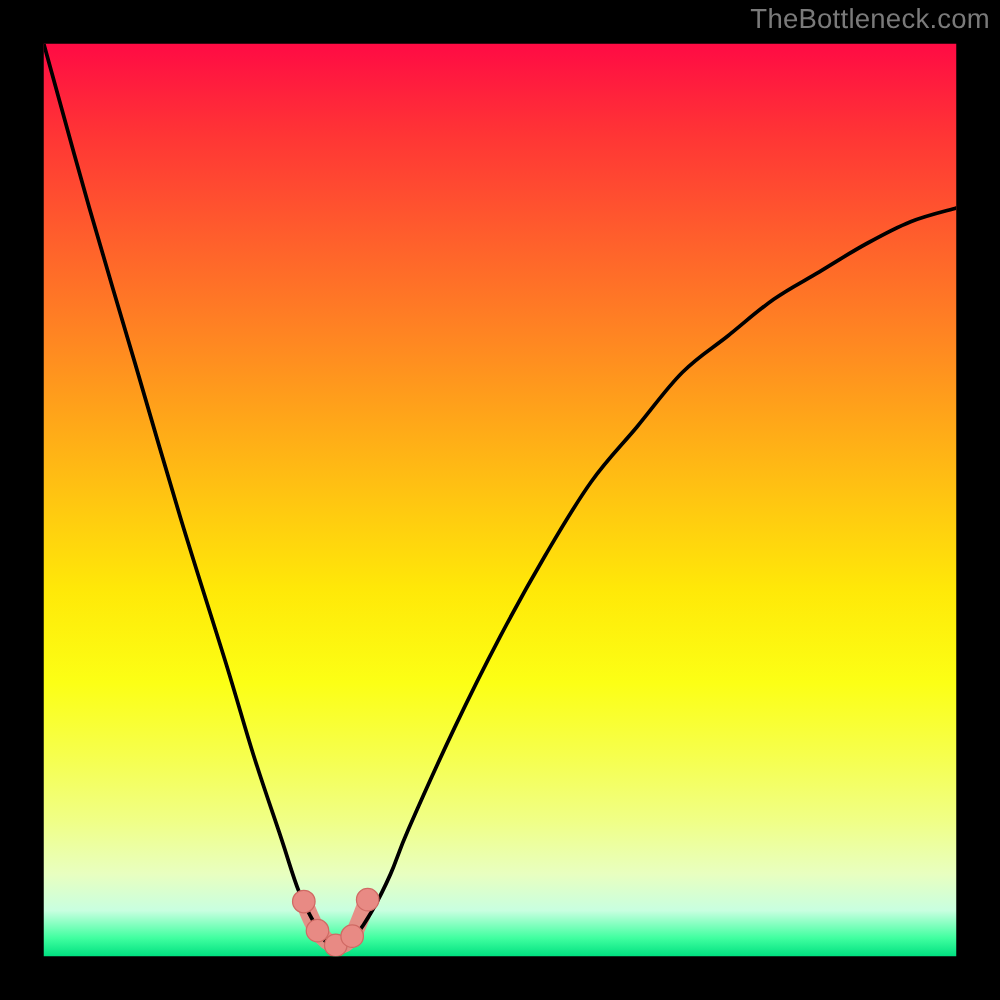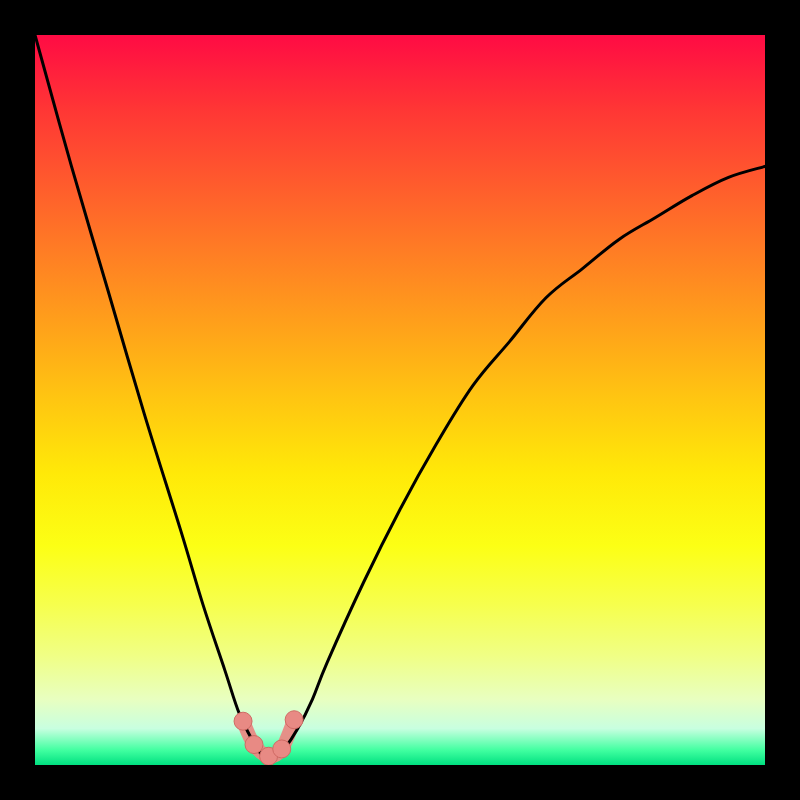--- a/index.html
+++ b/index.html
@@ -56,20 +56,21 @@
     top: 0;
     left: 0;
     width: 730px;
     height: 730px;
   }
 </style>
 </head>
 <body>
 
 <div class="frame">
+  <div class="watermark">TheBottleneck.com</div>
   <div class="plot">
     <svg class="curve" viewBox="0 0 730 730" preserveAspectRatio="none">
       <g id="connector-group">
           <path d="M 208.04999999999998 686.2 C 210.021 690.4048, 214.401 703.2528, 219 709.56 C 223.599 715.8671999999999, 228.6068 720.4516, 233.6 721.24 C 238.5932 722.0284, 242.141 720.5100000000001, 246.73999999999998 713.94 C 251.33899999999997 707.37, 256.9162 689.996, 259.15 684.74" fill="none" stroke="#e88a84" stroke-width="14" stroke-linecap="round" stroke-linejoin="round" opacity="0.95"></path>
         </g>
       <path id="main-curve" fill="none" stroke-width="3" stroke-linecap="round" stroke-linejoin="round" d="M 0 0 C 6.569999999999999 23.652000000000015, 23.36 85.4100000000001, 36.5 131.4000000000001 C 49.64 177.3900000000001, 59.86 210.824, 73 255.5 C 86.14 300.176, 96.36 336.23800000000006, 109.5 379.6 C 122.64 422.962, 135.488 462.236, 146 496.4 C 156.512 530.564, 160.016 544.434, 167.9 569.4 C 175.78400000000002 594.366, 183.23000000000002 615.39, 189.8 635.1 C 196.37 654.8100000000001, 199.144 665.76, 204.4 678.9 C 209.656 692.04, 215.058 700.873, 219 708.1 C 222.942 715.327, 223.67200000000003 716.4219999999999, 226.3 719.05 C 228.928 721.678, 230.972 722.3058000000001, 233.6 722.7 C 236.22799999999998 723.0942, 238.272 722.554, 240.9 721.24 C 243.52800000000002 719.926, 244.258 720.3932, 248.20000000000002 715.4 C 252.14200000000002 710.4068, 257.54400000000004 702.698, 262.8 693.5 C 268.056 684.302, 272.144 676.126, 277.4 664.3 C 282.65599999999995 652.4739999999999, 282.802 648.824, 292 627.8 C 301.198 606.776, 315.36 575.0939999999999, 328.5 547.5 C 341.64 519.9060000000001, 351.86 499.466, 365 474.5 C 378.14 449.534, 388.36000000000007 431.13800000000003, 401.50000000000006 408.8 C 414.64000000000004 386.462, 424.86 368.796, 438 350.4 C 451.14 332.00399999999996, 461.36 322.368, 474.5 306.6 C 487.64 290.83200000000005, 497.85999999999996 275.94, 510.99999999999994 262.8 C 524.14 249.66, 534.36 244.11199999999997, 547.5 233.59999999999997 C 560.64 223.08799999999997, 570.86 213.59799999999996, 584 204.39999999999998 C 597.14 195.202, 607.36 190.384, 620.5 182.5 C 633.64 174.616, 643.86 167.82700000000003, 657 160.60000000000002 C 670.14 153.37300000000002, 680.36 147.6059999999999, 693.5 142.3499999999999 C 706.64 137.0939999999999, 723.43 133.37100000000007, 730 131.4000000000001" stroke="#000000"></path>
       <g id="marker-group">
           <circle cx="208.04999999999998" cy="686.2" r="9" fill="#e88a84" stroke="#d06a64" stroke-width="1"></circle>
           <circle cx="219" cy="709.56" r="9" fill="#e88a84" stroke="#d06a64" stroke-width="1"></circle>
           <circle cx="233.6" cy="721.24" r="9" fill="#e88a84" stroke="#d06a64" stroke-width="1"></circle>

